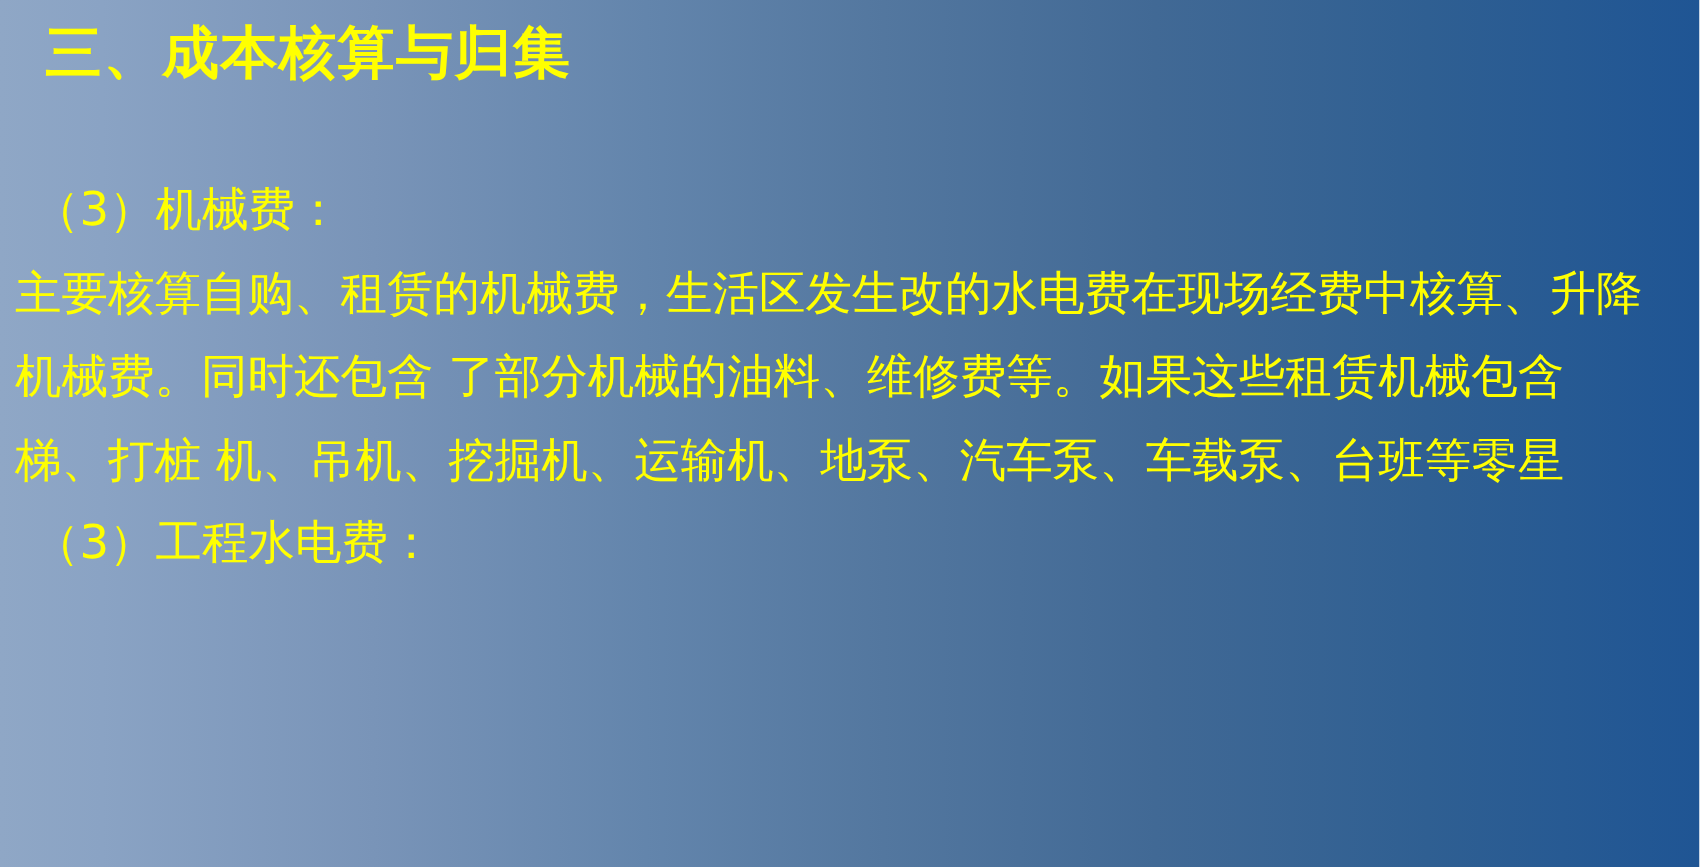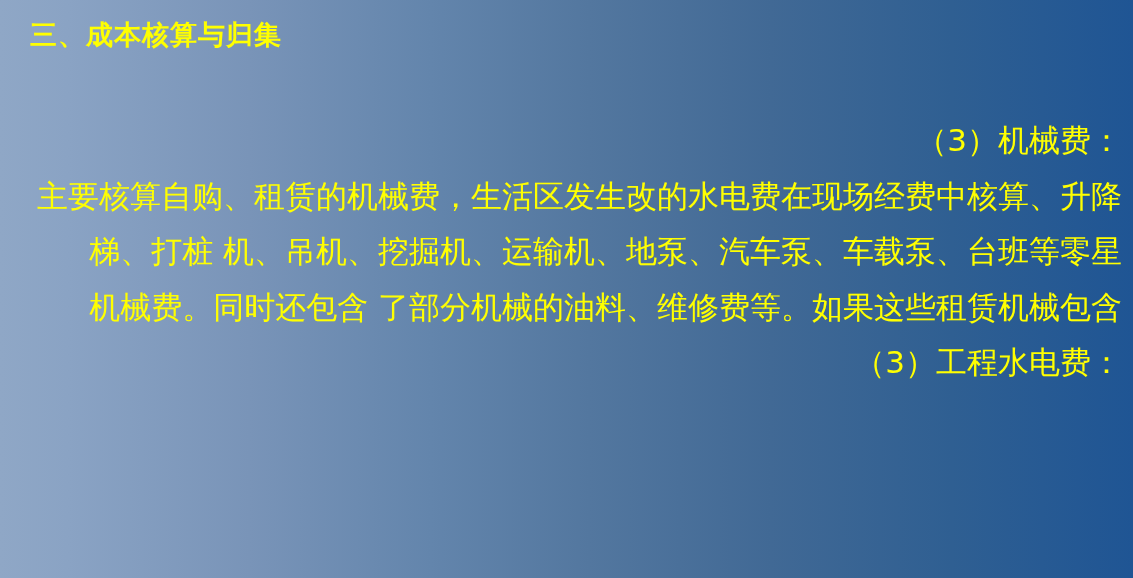--- a/index.html
+++ b/index.html
@@ -21,51 +21,50 @@
         #416995 68%,
         #2f5f92 84%,
         #1f5594 100%);
     font-family: "DejaVu Sans", "Liberation Sans", sans-serif;
     -webkit-font-smoothing: antialiased;
   }
   #slide-title {
     position: absolute;
     left: 30px;
     top: 12px;
-    font-size: 27px;
+    font-size: 38px;
     font-weight: bold;
     color: #ffff00;
     letter-spacing: 1px;
     line-height: 46px;
     white-space: pre;
   }
   #body-block {
     position: absolute;
-    left: 22px;
+    left: 10px;
     top: 113px;
     width: 1100px;
-    text-align: right;
   }
   .body-line {
     font-size: 31px;
     color: #ffff00;
     line-height: 55.5px;
     white-space: pre;
     letter-spacing: 0px;
     font-weight: normal;
   }
 </style>
 </head>
 <body>
 
 <div id="slide">
 
   <div id="slide-title">三、成本核算与归集</div>
 
   <div id="body-block">
     <div class="body-line" style="padding-left:12px;">（3）机械费：</div>
     <div class="body-line">主要核算自购、租赁的机械费，生活区发生改的水电费在现场经费中核算、升降</div>
+    <div class="body-line">机械费。同时还包含 了部分机械的油料、维修费等。如果这些租赁机械包含</div>
     <div class="body-line">梯、打桩 机、吊机、挖掘机、运输机、地泵、汽车泵、车载泵、台班等零星</div>
-    <div class="body-line">机械费。同时还包含 了部分机械的油料、维修费等。如果这些租赁机械包含</div>
     <div class="body-line" style="padding-left:12px;">（3）工程水电费：</div>
   </div>
 
 </div>
 
 </body></html>

